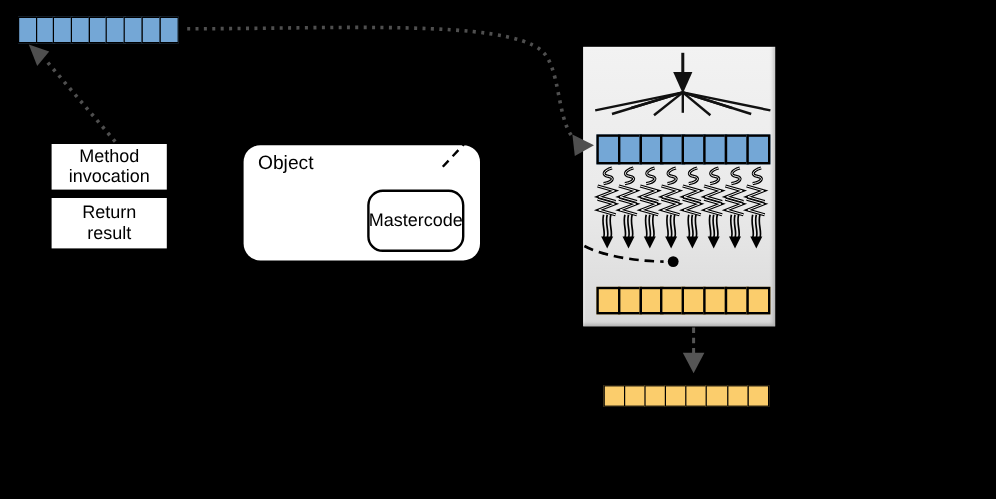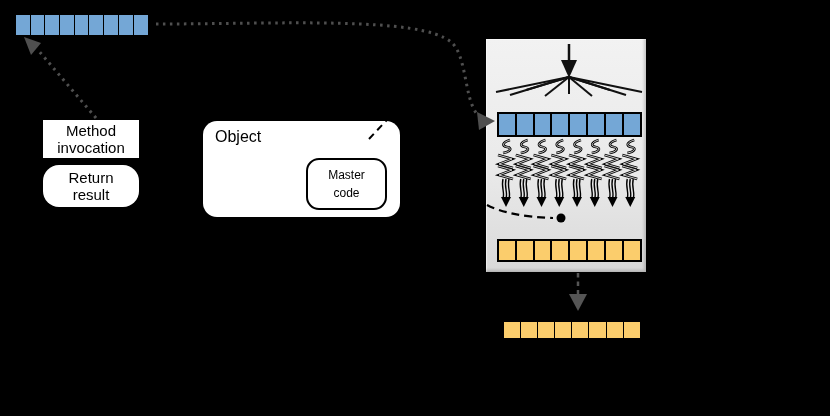--- a/index.html
+++ b/index.html
@@ -15,22 +15,22 @@
   }
   
   #object-box{
     position:absolute;left:203px;top:121px;width:197px;height:96px;
     background:#ffffff;border-radius:14px;
   }
   #object-label{position:absolute;left:12px;top:7px;font-size:16px;}
   #master-box{
     position:absolute;left:103px;top:37px;width:77px;height:48px;
     background:#ffffff;border:2px solid #000;border-radius:13px;
-    display:flex;flex-direction:column;align-items:center;justify-content:center;
-    font-size:12px;line-height:18px;text-align:center;
+    display:flex;align-items:center;justify-content:center;
+    font-size:15px;line-height:18px;text-align:center;
   }
   
   #panel{
     position:absolute;left:486px;top:39px;width:160px;height:233px;
     background:linear-gradient(180deg,#f2f2f2 0%,#eaeaea 55%,#d9d9d9 100%);
     box-shadow:inset -2px -2px 3px rgba(0,0,0,0.18), inset 1px 1px 1px rgba(255,255,255,0.6);
   }
   
   .cells{position:absolute;display:flex;}
   .cells .cell{box-sizing:border-box;display:block;background:#999;}
@@ -58,21 +58,21 @@
       <span class="cell" style="background: rgb(116, 167, 214);"></span>
       <span class="cell" style="background: rgb(116, 167, 214);"></span>
       <span class="cell" style="background: rgb(116, 167, 214);"></span>
     </div>
 
   <div class="wbox" style="left:43px;top:120px;width:96px;height:38px;">
     <span>Method</span>
     <span>invocation</span>
   </div>
 
-  <div class="wbox" style="left:43px;top:165px;width:96px;height:42px;border-radius:16px;">
+  <div class="wbox" style="left:43px;top:165px;width:96px;height:42px;">
     <span>Return</span>
     <span>result</span>
   </div>
 
   <div id="object-box">
     <span id="object-label">Object</span>
     <div id="master-box">
       <span>Master</span>
       <span>code</span>
     </div>

